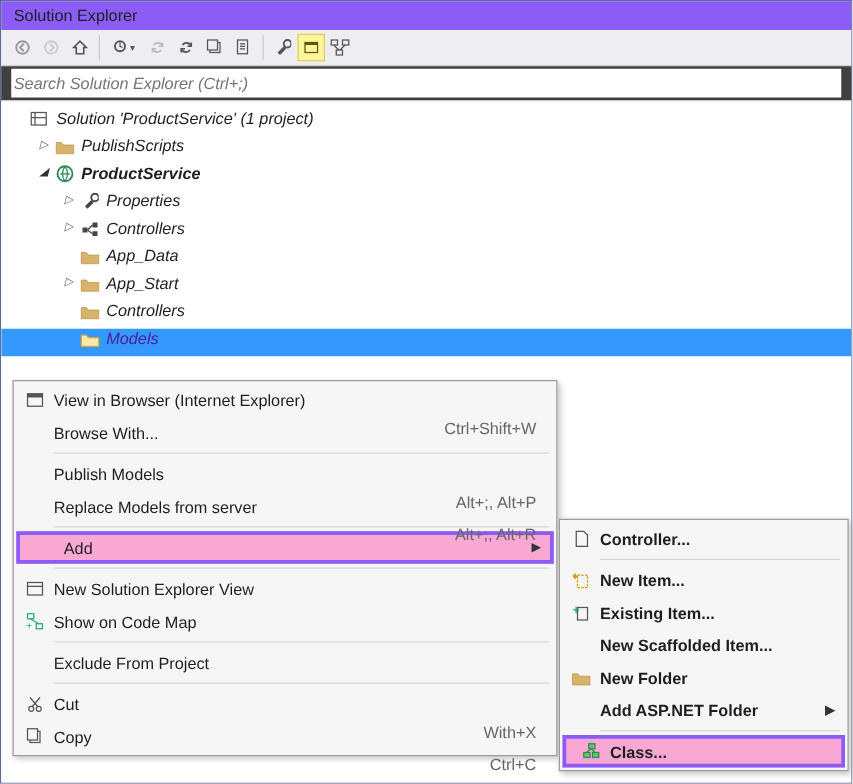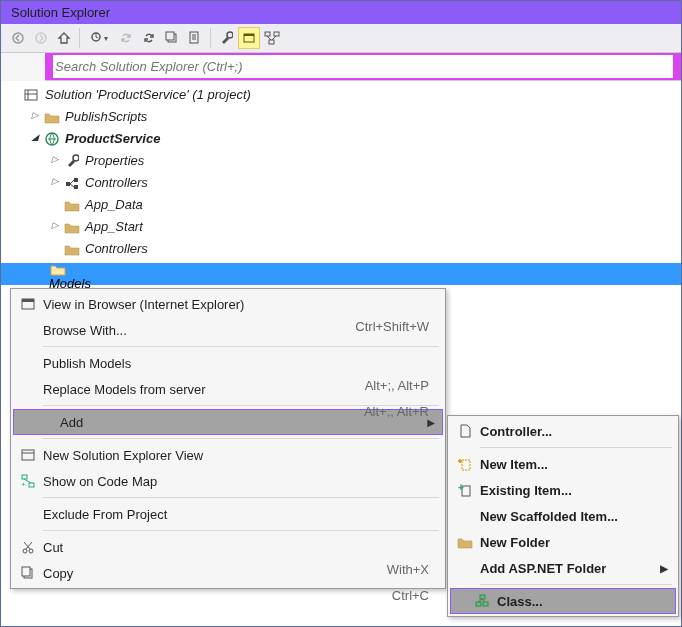--- a/index.html
+++ b/index.html
@@ -7,42 +7,42 @@
 
   .panel { border: 1px solid #5d6b99; position: absolute; inset: 0; display: flex; flex-direction: column; }
 
   .title-bar { background: #8b5cf6; padding: 4px 10px; font-size: 13px; }
 
   .toolbar { background: #eeeef2; border-bottom: 1px solid #ccc; padding: 3px 6px; display: flex; align-items: center; gap: 1px; }
   .tb-btn { width: 22px; height: 22px; display: flex; align-items: center; justify-content: center; cursor: pointer; border: 1px solid transparent; }
   .tb-btn.active { background: #fff59d; border-color: #e0ce63; }
   .tb-sep { width:1px; height:20px; background:#ccc; margin:0 3px; }
 
-  .search { padding: 2px 8px; background:#d946ef; border-bottom:1px solid #ccc;margin-left:44px; }
+  .search { padding: 2px 8px; background:#404040; border-bottom:1px solid #ccc; }
   .search input { width:100%; border:none; outline:none; padding:4px 2px; font-size:13px; background:#fff; font-style: italic; color:#6d6d6d; }
 
   .tree { flex:1; background:#fff; padding: 6px 0; position:relative; overflow:hidden; }
   .node { display:flex; align-items:flex-start; height:22px; padding-left:8px; white-space:nowrap;font-style:italic; }
   .expander { width:12px; height:12px; display:inline-flex; align-items:center; justify-content:center; margin-right:2px; color:#666; font-size:9px;}
   .icon-slot { width:18px; height:16px; display:inline-flex; align-items:center; justify-content:center; margin-right:4px;}
   .node-lbl { }
   .node.bold .node-lbl { font-weight:600; }
-  .node.sel { background:#3399ff; color:#000000;flex-direction:column; }
+  .node.sel { background:#3399ff; color:#4c1d95; }
   .node.sel .expander { color:#fff; }
   .i1 { padding-left: 28px; }
   .i2 { padding-left: 48px; }
 
   
   svg { display:block; }
   .folder { fill:#d8b46b; stroke:#b08a3f; stroke-width:0.5; }
 
   
   .menu { position:absolute; background:#f6f6f6; border:1px solid #9a9a9a; box-shadow:2px 2px 5px rgba(0,0,0,0.25); padding:2px; font-size:13px; }
   .menu-row { display:flex; align-items:center; height:26px; padding:0 8px 0 4px; gap:4px; cursor:default; }
-  .menu-row.hov { background:#a3a3a3; border:1px solid #8b5cf6; padding:0 7px 0 20px; height:26px; }
+  .menu-row.hov { background:#f9a8d4; border:3px solid #8b5cf6; padding:0 7px 0 9px; height:26px; }
   .menu-icon { width:22px; display:flex; justify-content:center; align-items:center; }
   .menu-label { flex:1; padding-right:20px; }
   .menu-shortcut { color:#666; padding-right:6px;margin-top:44px; }
   .menu-arrow { font-size:10px; color:#333; }
   .menu-sep { height:1px; background:#d7d7d7; margin:3px 4px 3px 30px; }
 </style>
 </head>
 <body>
 
 <div class="panel">
@@ -212,21 +212,21 @@
       <span class="icon-slot">
           <svg width="16" height="13">
             <path d="M1 3 L5 3 L7 5 L15 5 L15 12 L1 12 Z" fill="#ffe9a8" stroke="#caa84e"></path>
           </svg>
         </span>
       <span class="node-lbl">Models</span>
     </div>
   </div>
 </div>
 
-<div class="menu" style="left:10px; top:288px; width:436px;">
+<div class="menu" style="left:10px; top:304px; width:436px;">
   <div class="menu-row">
     <span class="menu-icon">
         <svg width="14" height="14">
           <rect x="1" y="2" width="12" height="10" fill="none" stroke="#555"></rect>
           <rect x="1" y="2" width="12" height="3" fill="#555"></rect>
         </svg>
       </span>
     <span class="menu-label">View in Browser (Internet Explorer)</span>
     <span class="menu-shortcut">Ctrl+Shift+W</span>
   </div>

